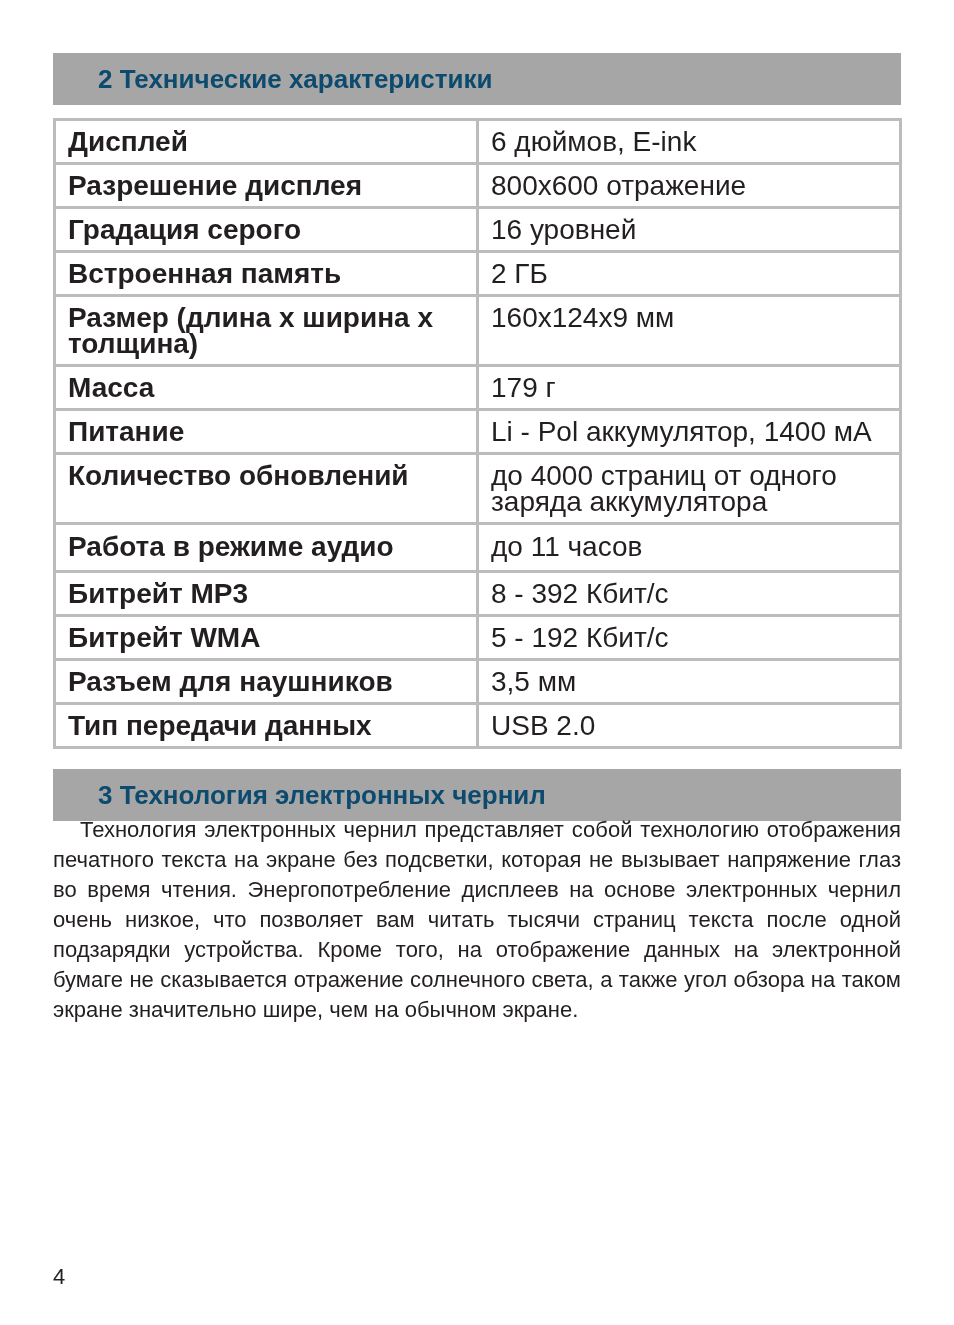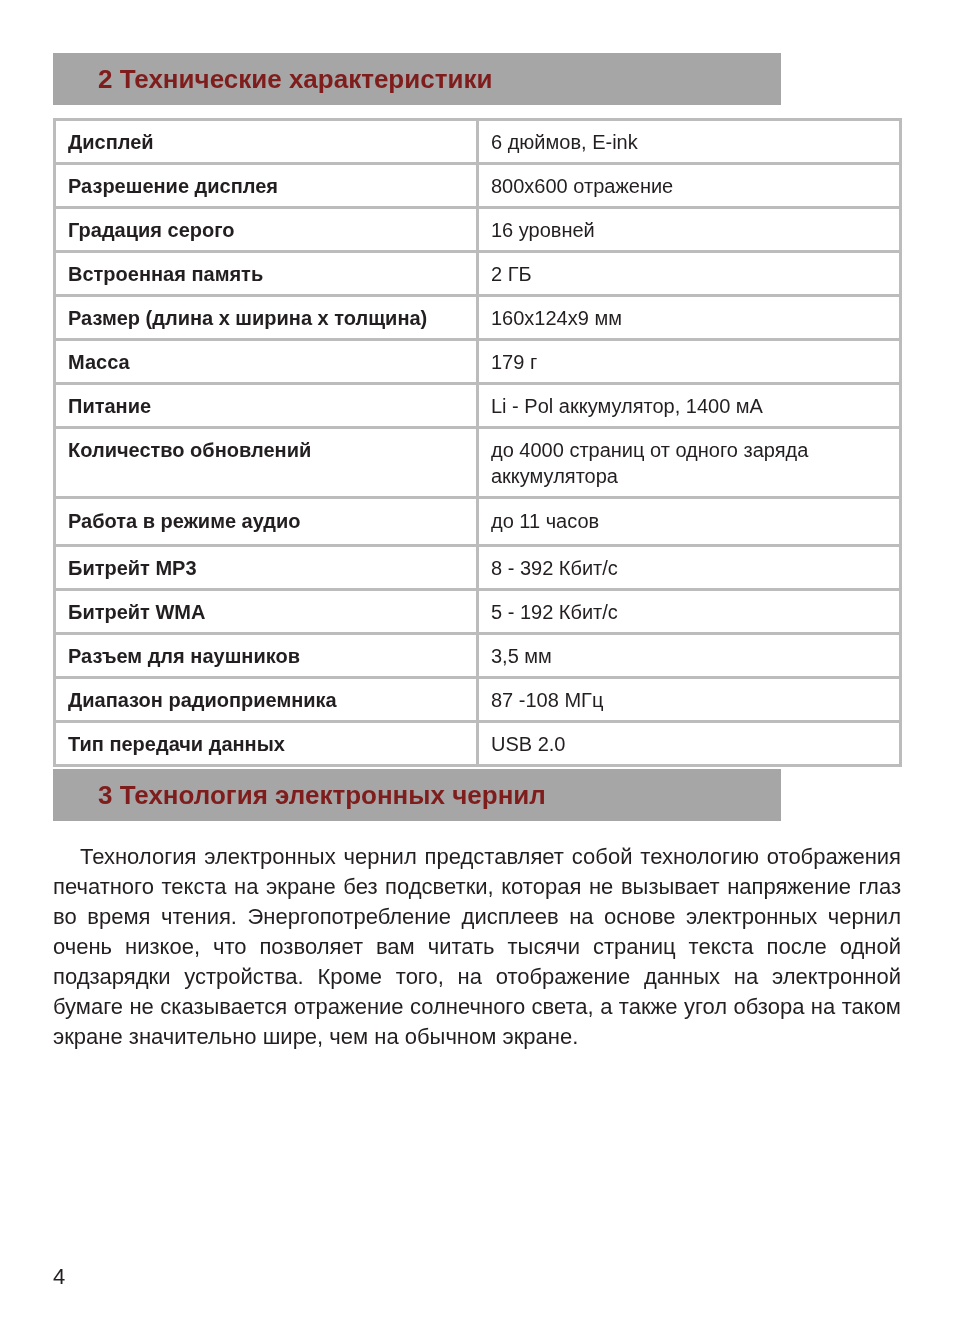--- a/index.html
+++ b/index.html
@@ -1,40 +1,40 @@
 <!DOCTYPE html>
 <html><head>
 <meta charset="utf-8">
 <style>
   html, body { margin: 0; padding: 0; background: #ffffff; }
   body { width: 954px; height: 1325px; position: relative; font-family: "Liberation Sans", sans-serif; color: #231f20; }
   .section-header {
-    position: absolute; left: 53px; width: 728px;
-    background: #a7a6a6; color: #7f1d1d;
+    position: absolute; left: 53px; width: 848px;
+    background: #a7a6a6; color: #0c4a6e;
     font-weight: bold; font-size: 26px;
     box-sizing: border-box; padding-left: 45px;
     display: flex; align-items: center;
   }
   #h2 { top: 53px; height: 52px; }
   #h3 { top: 769px; height: 52px; }
   table.specs {
     position: absolute; left: 53px; top: 118px; width: 849px;
     border-collapse: collapse;
     border: 3px solid #bcbcbc;
   }
   table.specs td {
     border: 3px solid #bcbcbc;
-    font-size: 20px; line-height: 26px;
+    font-size: 28px; line-height: 26px;
     padding: 8px 12px 7px 12px;
     vertical-align: top;
   }
   table.specs td.k { width: 396px; font-weight: bold; }
   table.specs td.v { font-weight: normal; }
   .para {
-    position: absolute; left: 53px; top: 842px; width: 848px;
+    position: absolute; left: 53px; top: 815px; width: 848px;
     font-size: 22px; line-height: 30px; text-align: justify;
     text-indent: 27px; margin: 0;
   }
   .page-num { position: absolute; left: 53px; top: 1264px; font-size: 22px; }
 </style>
 </head>
 <body>
 
 <div class="section-header" id="h2">
   <span>2 Технические характеристики</span>
@@ -84,24 +84,20 @@
       </tr>
     <tr>
         <td class="k">Битрейт WMA</td>
         <td class="v">5 - 192 Кбит/с</td>
       </tr>
     <tr>
         <td class="k">Разъем для наушников</td>
         <td class="v">3,5 мм</td>
       </tr>
     <tr>
-        <td class="k">Диапазон радиоприемника</td>
-        <td class="v">87 -108 МГц</td>
-      </tr>
-    <tr>
         <td class="k">Тип передачи данных</td>
         <td class="v">USB 2.0</td>
       </tr>
   </tbody>
 </table>
 
 <div class="section-header" id="h3">
   <span>3 Технология электронных чернил</span>
 </div>
 

